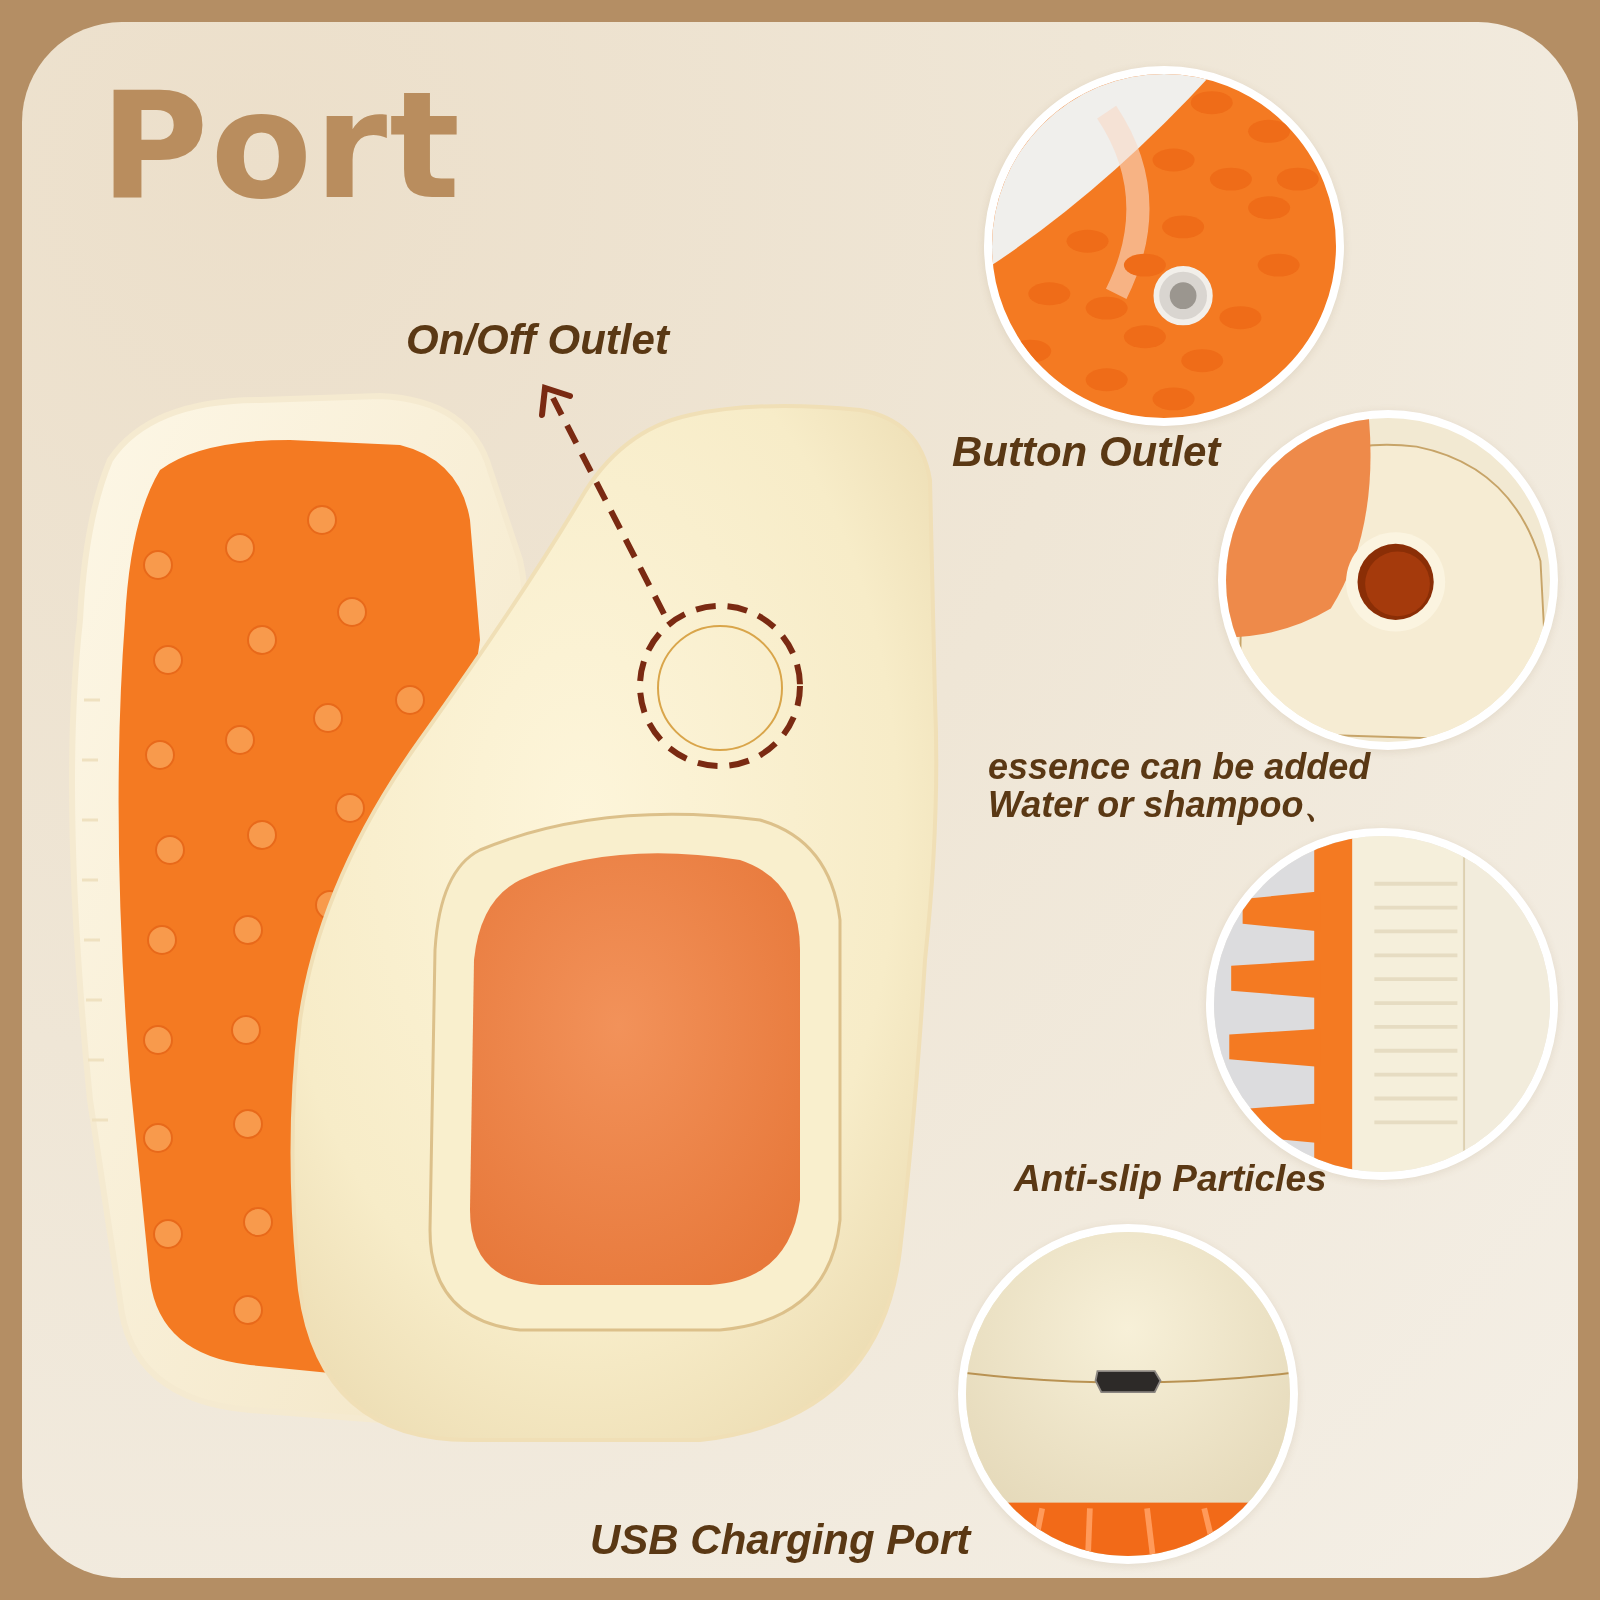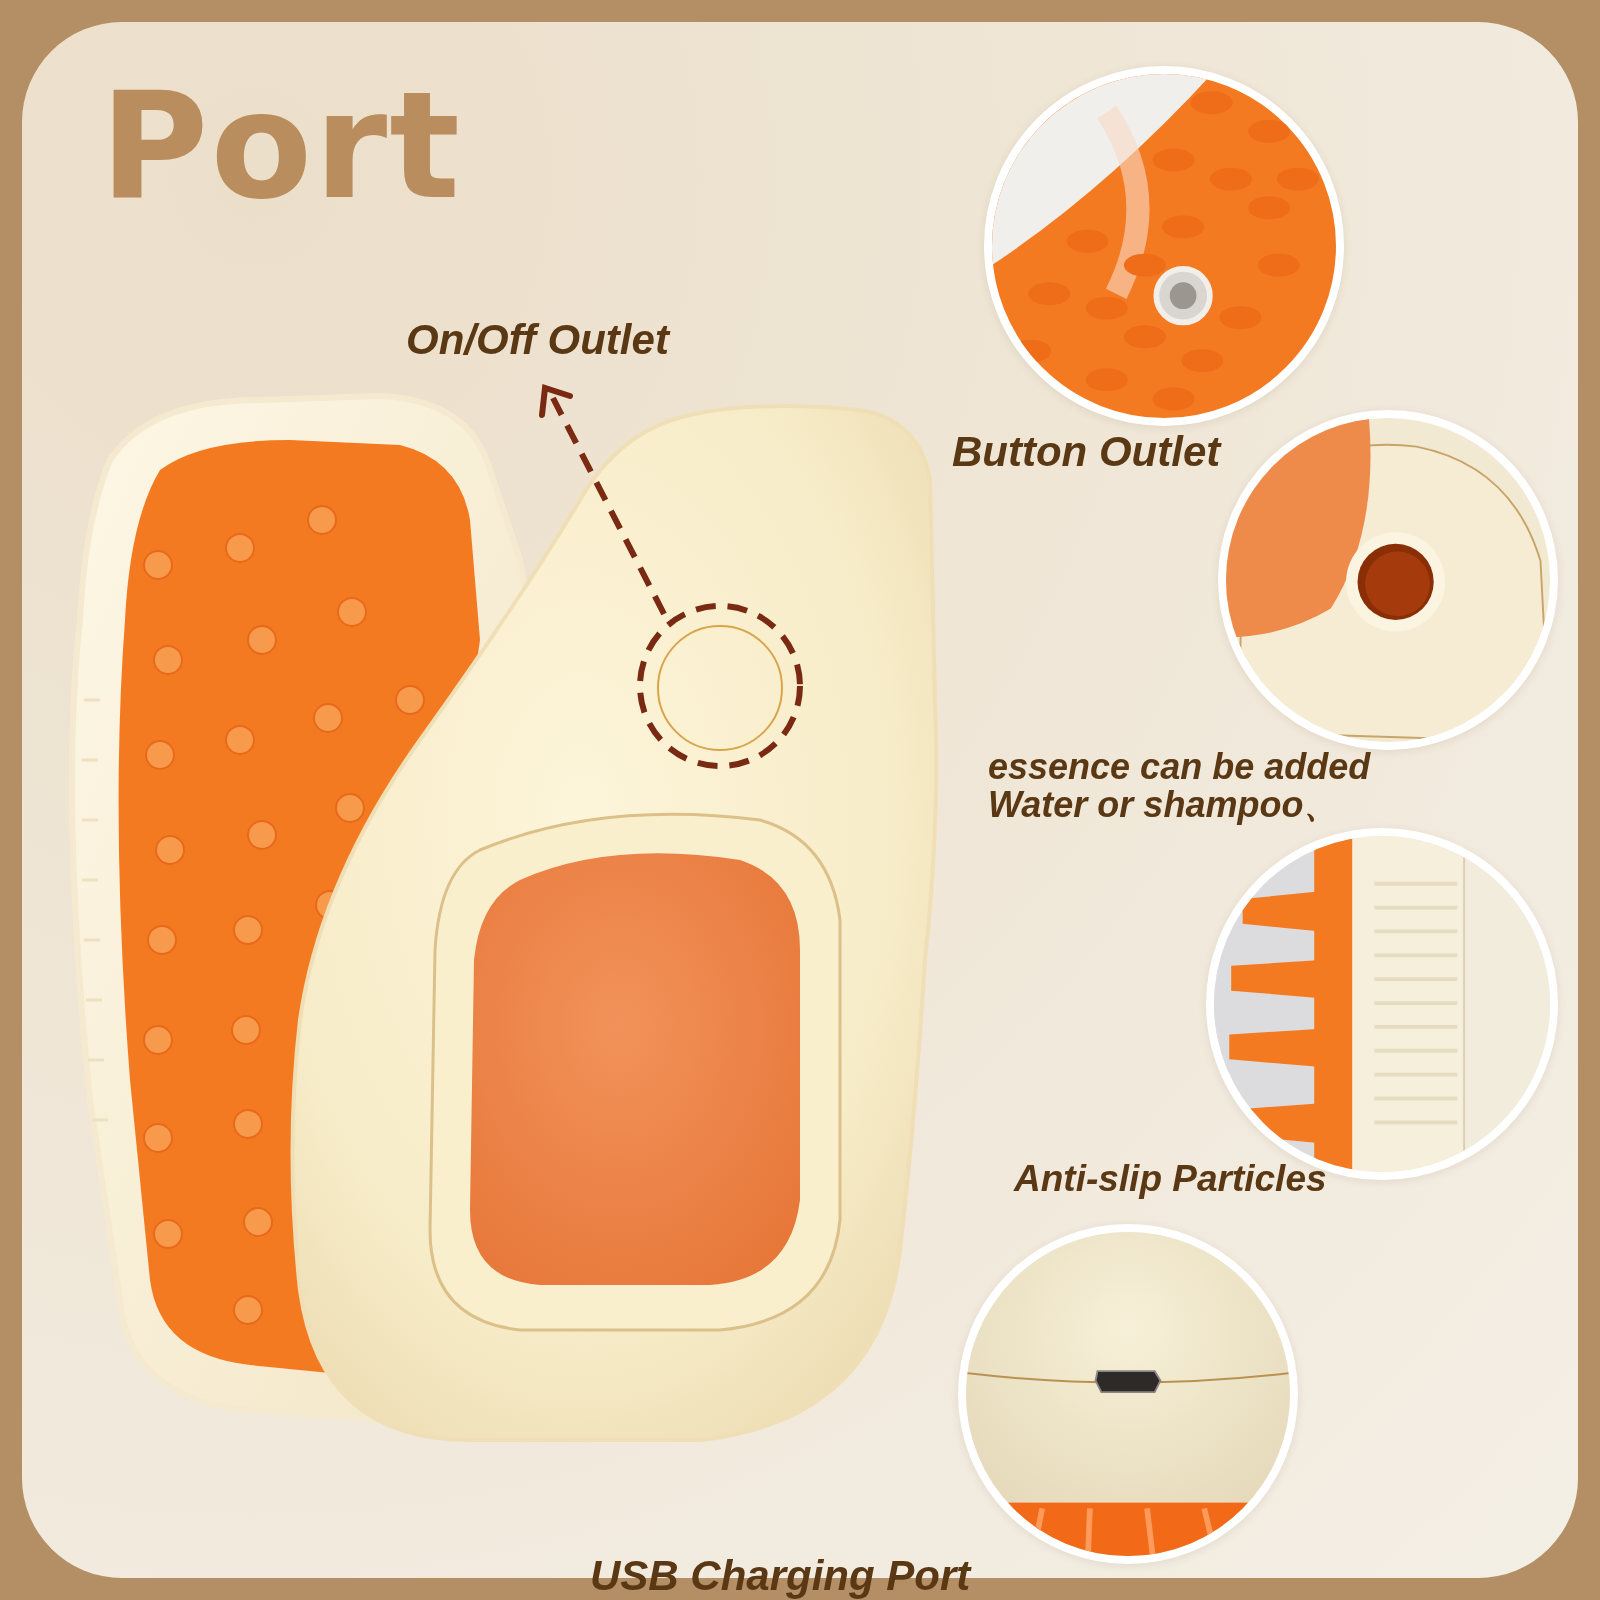--- a/index.html
+++ b/index.html
@@ -20,21 +20,21 @@
   }
 
   .label {
     position: absolute; font-weight: bold; font-style: italic;
     color: #5a3814; line-height: 1.05; white-space: nowrap;
   }
   .lbl-onoff   { left: 406px; top: 318px; font-size: 42px; }
   .lbl-spray   { left: 952px; top: 430px; font-size: 42px; }
   .lbl-water   { left: 988px; top: 748px; font-size: 36px; }
   .lbl-anti    { left: 982px; top: 1160px; font-size: 37px; margin-left: 32px; }
-  .lbl-usb     { left: 590px; top: 1518px; font-size: 42px; margin-top: 36px; }
+  .lbl-usb     { left: 590px; top: 1518px; font-size: 42px; }
 
   .product { position: absolute; left: 0; top: 0; width: 1600px; height: 1600px; pointer-events: none; }
   .product * { pointer-events: auto; }
 
   .detail-circle {
     position: absolute; border-radius: 50%; border: 8px solid #ffffff;
     overflow: hidden; box-shadow: 0 2px 8px rgba(120,90,50,0.12);
   }
   .c-spray  { left: 984px;  top: 66px;  width: 360px; height: 360px; background: #f47a22; }
   .c-cap    { left: 1218px; top: 410px; width: 340px; height: 340px; background: #f2e9d2; }

